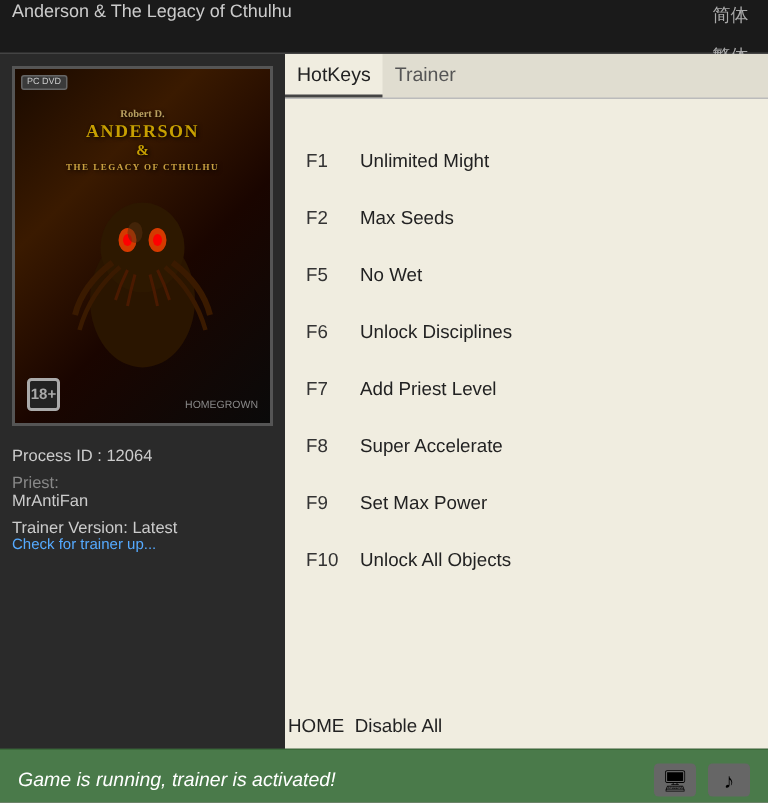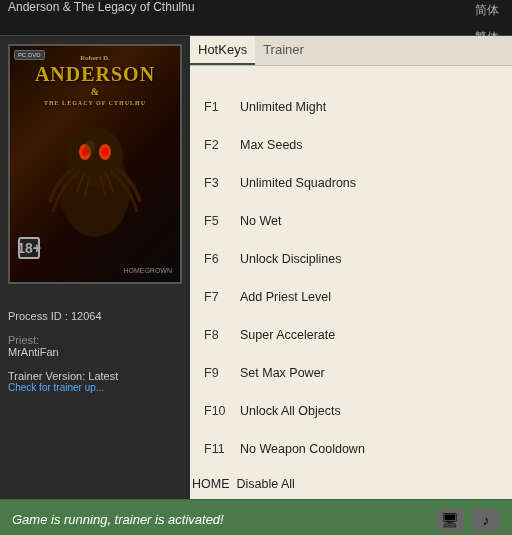--- a/index.html
+++ b/index.html
@@ -77,21 +77,21 @@
     }
     .game-image-inner {
       width: 100%;
       height: 100%;
       background: linear-gradient(135deg, #1a0a00 0%, #3a1a00 30%, #1a0500 60%, #0a0a0a 100%);
       position: relative;
       display: flex;
       flex-direction: column;
       align-items: center;
       justify-content: flex-start;
-      padding: 4px;
+      padding: 22px;
     }
     .game-title-img {
       font-family: serif;
       font-size: 13px;
       color: #c8a000;
       text-align: center;
       font-weight: bold;
       text-shadow: 1px 1px 3px #000;
       line-height: 1.2;
       margin-top: 4px;
@@ -105,31 +105,31 @@
     .game-logo-bottom {
       position: absolute;
       bottom: 8px;
       right: 8px;
       font-size: 7px;
       color: #888;
       text-align: right;
     }
     .rating-badge {
       position: absolute;
-      bottom: 23px;
+      bottom: 8px;
       left: 8px;
       width: 22px;
       height: 22px;
       border: 2px solid #aaa;
       border-radius: 3px;
       display: flex;
       align-items: center;
       justify-content: center;
       color: #aaa;
-      font-size: 14px;
+      font-size: 10px;
       font-weight: bold;
       background: #222;
     }
     .pc-dvd-badge {
       position: absolute;
       top: 4px;
       left: 4px;
       background: #3a3a3a;
       border: 1px solid #666;
       border-radius: 2px;
@@ -139,21 +139,20 @@
     }
 
     .info-section {
       margin-top: 10px;
       padding: 4px 0;
     }
     .info-row {
       display: flex;
       flex-direction: column;
       margin-bottom: 6px;
-      margin-top: 12px;
     }
     .info-label {
       color: #888;
       font-size: 11px;
     }
     .info-value {
       color: #ccc;
       font-size: 11px;
     }
     .info-link {
@@ -269,21 +268,21 @@
 </div>
 
 <div class="main-content">
 
   <div class="left-panel">
     <div class="game-image">
       <div class="game-image-inner">
         <div class="pc-dvd-badge">PC DVD</div>
         <div class="game-title-img">
           <div style="font-size:7px; color:#b8a060;">Robert D.</div>
-          <div style="font-size:20px; font-family: serif; letter-spacing:1px;">ANDERSON</div>
+          <div style="font-size:12px; font-family: serif; letter-spacing:1px;">ANDERSON</div>
           <div style="font-size:10px;">&amp;</div>
           <div style="font-size:6px; color:#c8a040; letter-spacing:1px; margin-top:2px;">THE LEGACY OF CTHULHU</div>
         </div>
 
         <div class="game-creature">
           <svg viewBox="0 0 120 130" class="creature-svg">
 
             <ellipse cx="60" cy="80" rx="35" ry="45" fill="#2a1500"></ellipse>
 
             <ellipse cx="60" cy="45" rx="28" ry="30" fill="#2d1800"></ellipse>
@@ -339,24 +338,20 @@
 
       <div class="hotkey-row">
         <span class="hotkey-key">F1</span>
         <span class="hotkey-action">Unlimited Might</span>
       </div>
       <div class="hotkey-row">
         <span class="hotkey-key">F2</span>
         <span class="hotkey-action">Max Seeds</span>
       </div>
       <div class="hotkey-row">
-        <span class="hotkey-key">F3</span>
-        <span class="hotkey-action">Unlimited Squadrons</span>
-      </div>
-      <div class="hotkey-row">
         <span class="hotkey-key">F5</span>
         <span class="hotkey-action">No Wet</span>
       </div>
       <div class="hotkey-row">
         <span class="hotkey-key">F6</span>
         <span class="hotkey-action">Unlock Disciplines</span>
       </div>
       <div class="hotkey-row">
         <span class="hotkey-key">F7</span>
         <span class="hotkey-action">Add Priest Level</span>
@@ -365,24 +360,20 @@
         <span class="hotkey-key">F8</span>
         <span class="hotkey-action">Super Accelerate</span>
       </div>
       <div class="hotkey-row">
         <span class="hotkey-key">F9</span>
         <span class="hotkey-action">Set Max Power</span>
       </div>
       <div class="hotkey-row">
         <span class="hotkey-key">F10</span>
         <span class="hotkey-action">Unlock All Objects</span>
-      </div>
-      <div class="hotkey-row">
-        <span class="hotkey-key">F11</span>
-        <span class="hotkey-action">No Weapon Cooldown</span>
       </div>
     </div>
 
     <div class="home-section">
       <div class="home-row">
         <span>HOME &nbsp;</span><span>Disable All</span>
       </div>
     </div>
   </div>
 </div>

